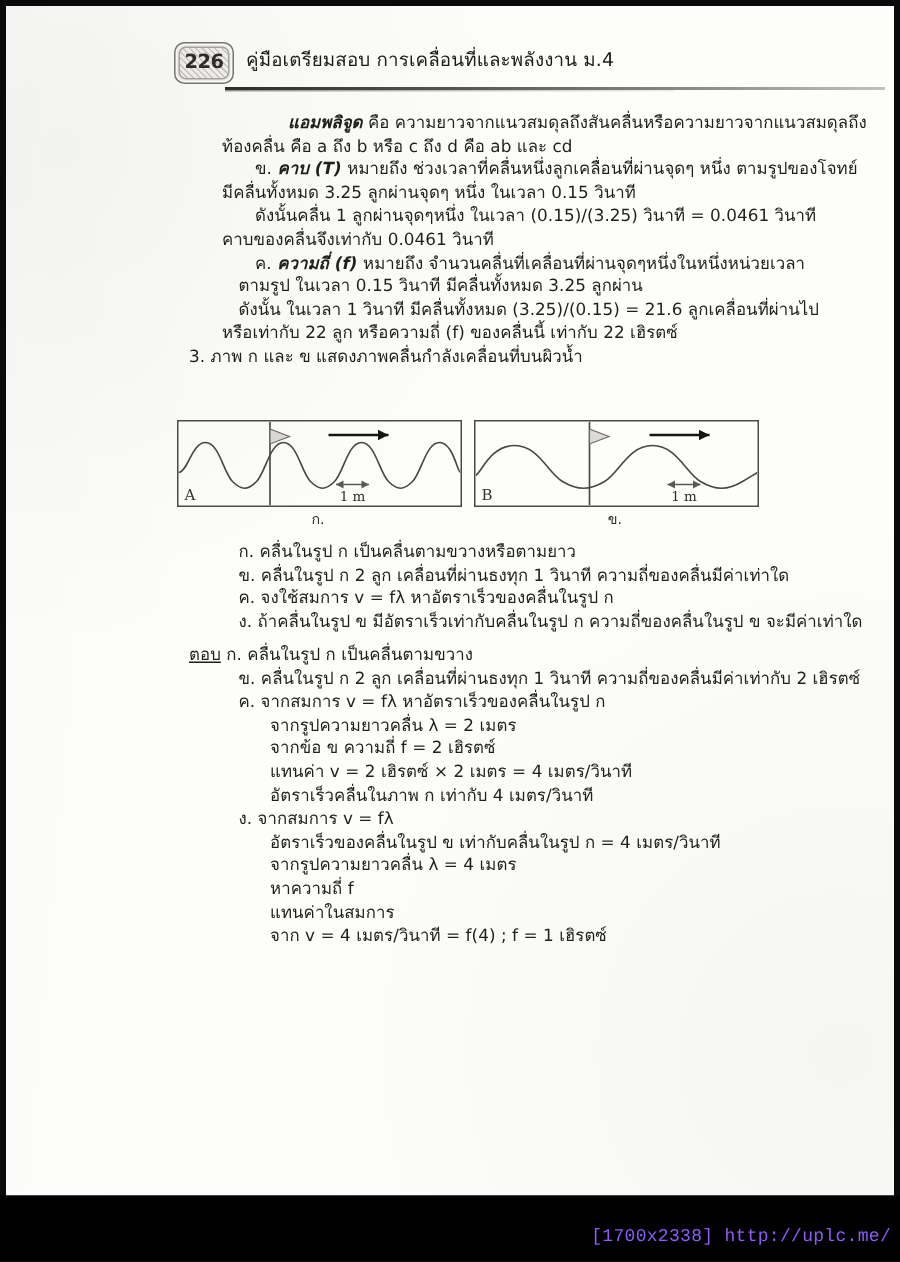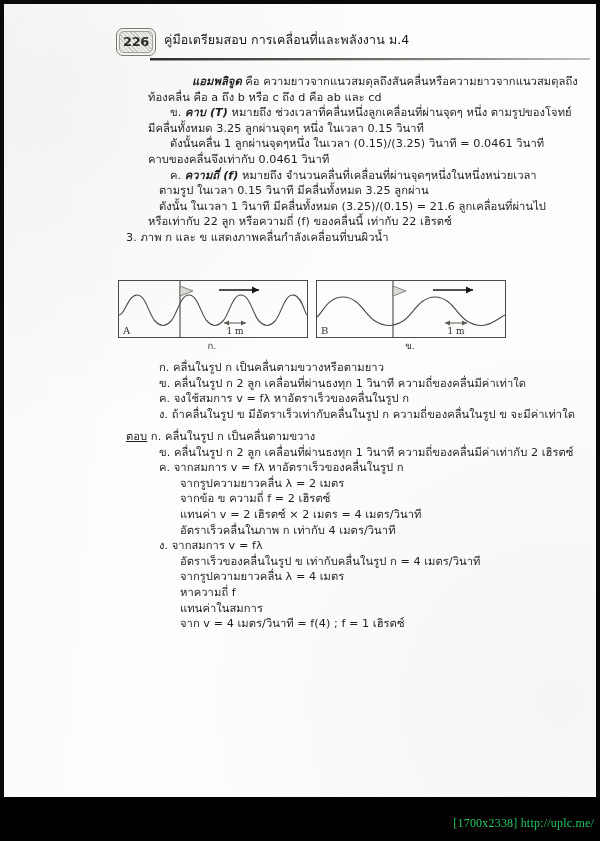--- a/index.html
+++ b/index.html
@@ -166,23 +166,23 @@
   .footer-bar {
     position: absolute;
     left: 0; bottom: 0;
     width: 600px;
     height: 44px;
     background: #000000;
   }
   .watermark {
     position: absolute;
     right: 6px; bottom: 10px;
-    font-family: Liberation Serif, serif;
+    font-family: Liberation Mono, monospace;
     font-size: 12px;
-    color: #22c55e;
+    color: #8b5cf6;
     letter-spacing: 0.2px;
     white-space: nowrap;
   }
 </style>
 </head>
 <body>
 
 <div class="page-frame">
   <div class="page-sheet">
 

